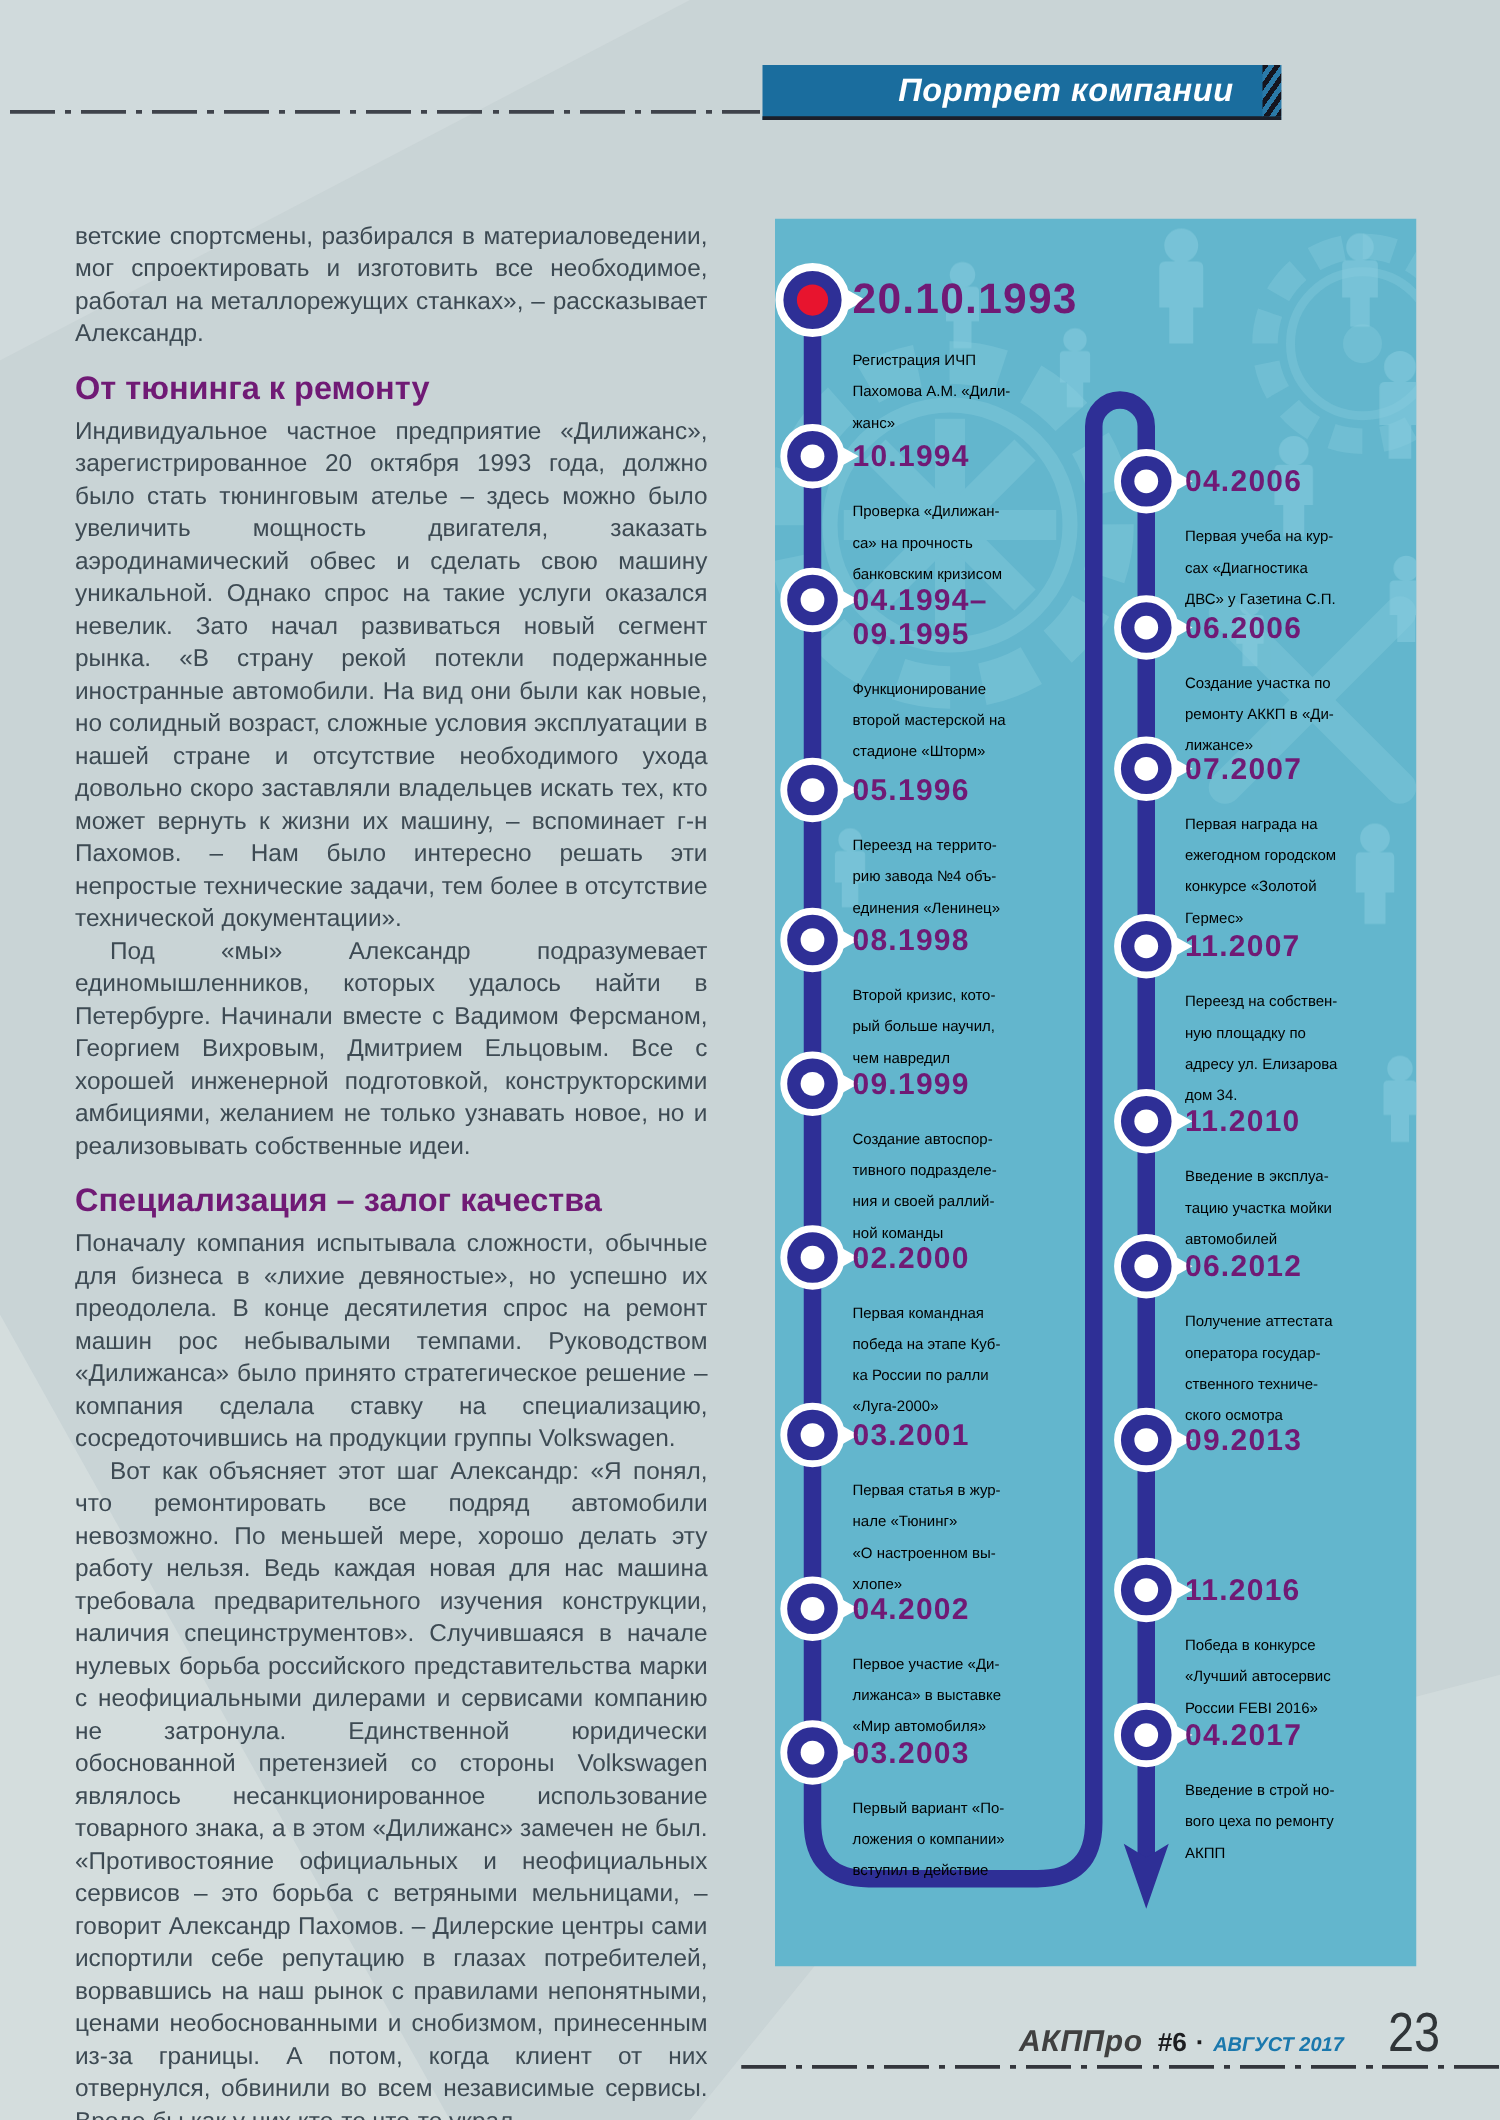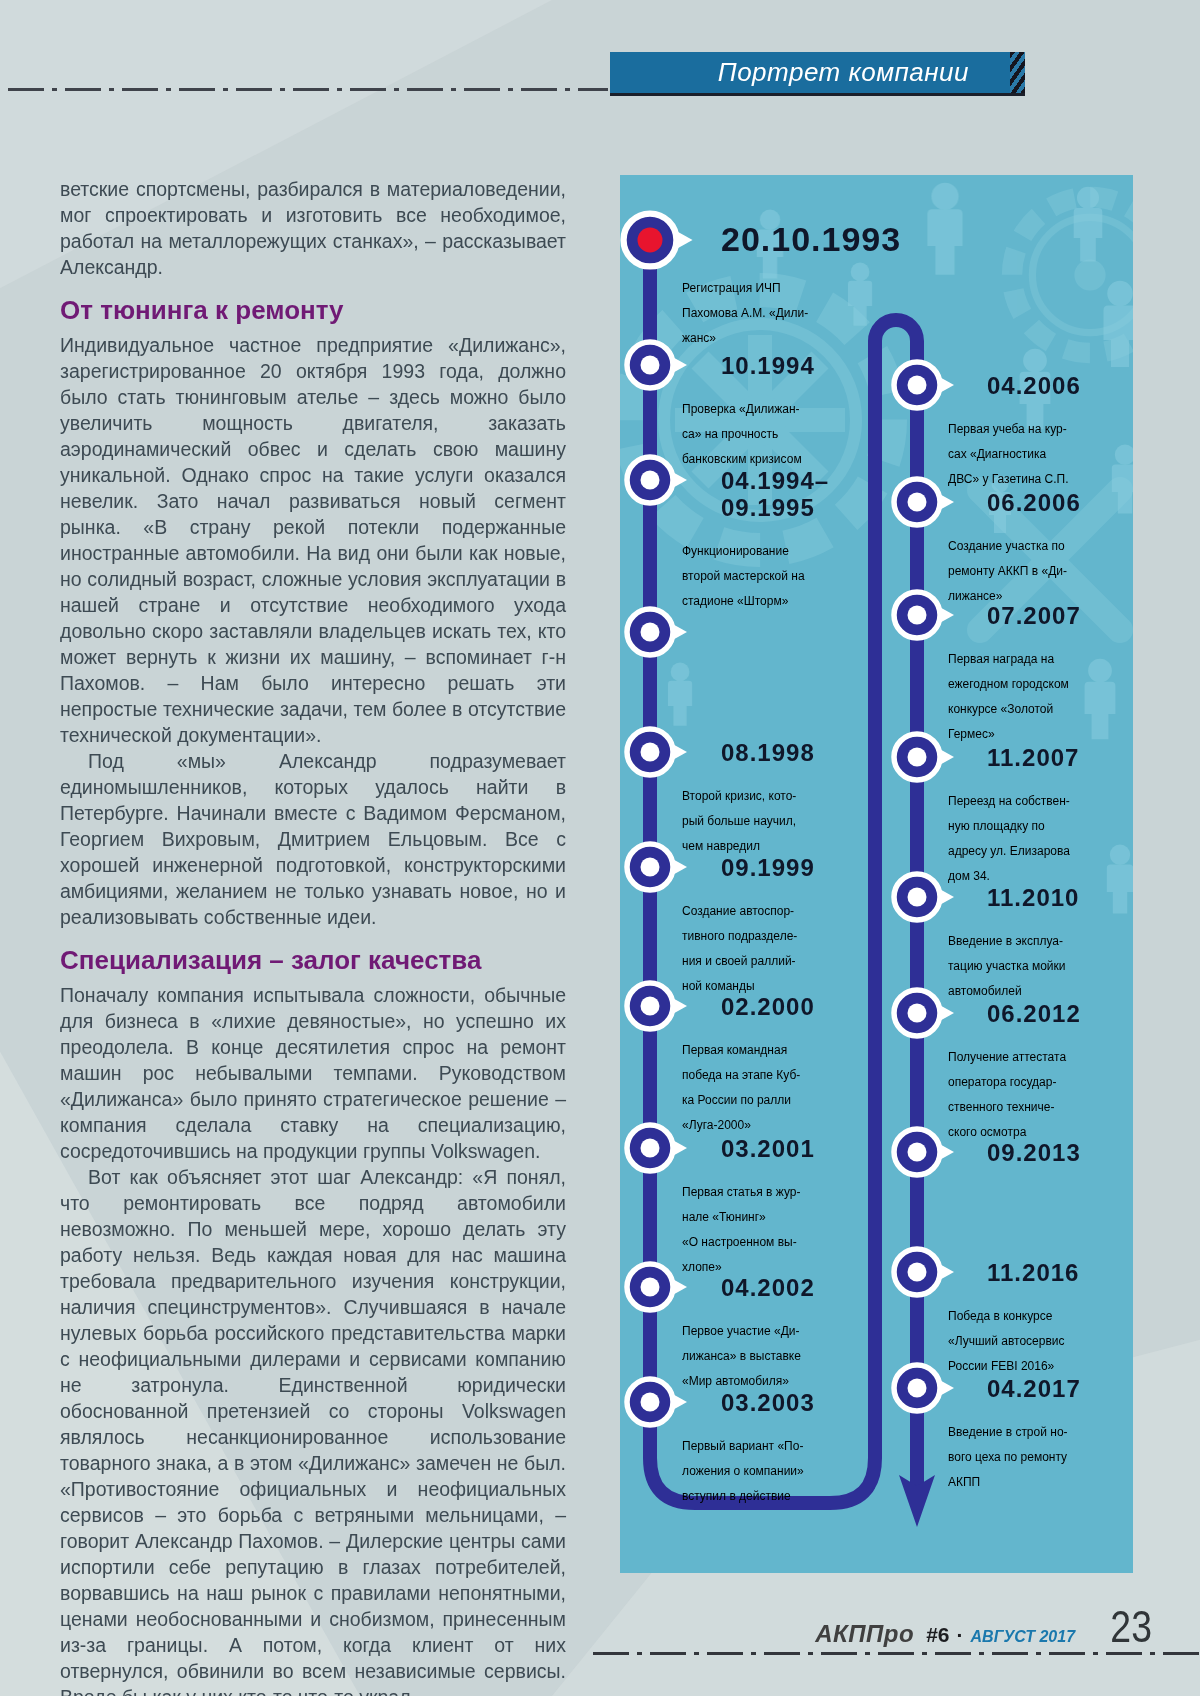--- a/index.html
+++ b/index.html
@@ -8,38 +8,38 @@
   .bg-poly{position:absolute;inset:0;pointer-events:none;}
   .bg-p1{background:#dde4e4;opacity:.55;clip-path:polygon(0 62%,30% 100%,0 100%);}
   .bg-p2{background:#d8e0e1;opacity:.5;clip-path:polygon(0 0,46% 0,0 17%);}
   .bg-p3{background:#dae1e1;opacity:.5;clip-path:polygon(46% 100%,62% 86%,100% 79%,100% 100%);}
 
   
   .header-rule{position:absolute;left:8px;top:88px;width:600px;height:3px;
     background:repeating-linear-gradient(90deg,#3f434b 0 36px,transparent 36px 44px,#3f434b 44px 49px,transparent 49px 57px);}
   .header-bar{position:absolute;left:610px;top:52px;width:415px;height:41px;background:#1a6d9e;
     border-bottom:3px solid #1b1f2a;display:flex;align-items:center;justify-content:flex-end;}
-  .header-bar .title{color:#fff;font-size:26px;font-weight:normal;font-style:italic;
-    padding-right:56px;letter-spacing:.5px;}
+  .header-bar .title{color:#fff;font-size:26px;font-weight:bold;font-style:italic;
+    padding-right:38px;letter-spacing:.5px;}
   .header-hatch{position:absolute;right:0;top:0;bottom:0;width:15px;
     background:repeating-linear-gradient(125deg,#15151f 0 4px,#2a79a8 4px 8px);}
 
   
   .article{position:absolute;left:60px;top:176px;width:506px;color:#3d4a53;}
   .article p{margin:0;font-size:19.5px;line-height:26px;text-align:justify;}
   .article p.indent{text-indent:28px;}
   .article h2{margin:15px 0 7px 0;font-size:26px;line-height:30px;color:#701a75;font-weight:bold;}
 
   
   .panel{position:absolute;left:620px;top:175px;width:513px;height:1398px;background:#63b6cd;overflow:hidden;}
   .panel svg{position:absolute;left:0;top:0;}
   .ms{position:absolute;width:186px;}
   .ms.colL{left:62px;}
   .ms.colR{left:328px;}
-  .ms-date{font-weight:bold;color:#0f172a;font-size:24px;line-height:27px;letter-spacing:1px;white-space:pre-line;margin-left:39px;}
+  .ms-date{font-weight:bold;color:#701a75;font-size:24px;line-height:27px;letter-spacing:1px;white-space:pre-line;}
   .ms-date.big{font-size:34px;line-height:38px;}
   .ms-desc{margin-top:18px;color:#000000;font-size:12px;line-height:25px;white-space:pre-line;}
 
   
   .footer{position:absolute;right:48px;top:1602px;display:flex;align-items:baseline;}
   .footer .mag{font-weight:bold;font-style:italic;font-size:24px;color:#404040;letter-spacing:.5px;}
   .footer .issue{font-weight:bold;font-size:21px;color:#1c1d20;margin-left:12px;}
   .footer .sep{font-weight:bold;font-size:21px;color:#1c1d20;margin:0 7px;}
   .footer .fdate{font-weight:bold;font-style:italic;font-size:16px;color:#1a78ad;}
   .footer .pageno{font-size:44px;color:#303538;margin-left:28px;transform:scaleX(.85);transform-origin:right bottom;}
@@ -162,20 +162,26 @@
 са» на прочность
 банковским кризисом</div>
     </div>
     <div class="ms colL" style="top:292px">
       <div class="ms-date">04.1994–
 09.1995</div>
       <div class="ms-desc">Функционирование
 второй мастерской на
 стадионе «Шторм»</div>
     </div>
+    <div class="ms colL" style="top:444px">
+      <div class="ms-date">05.1996</div>
+      <div class="ms-desc">Переезд на террито-
+рию завода №4 объ-
+единения «Ленинец»</div>
+    </div>
     <div class="ms colL" style="top:564px">
       <div class="ms-date">08.1998</div>
       <div class="ms-desc">Второй кризис, кото-
 рый больше научил,
 чем навредил</div>
     </div>
     <div class="ms colL" style="top:679px">
       <div class="ms-date">09.1999</div>
       <div class="ms-desc">Создание автоспор-
 тивного подразделе-

